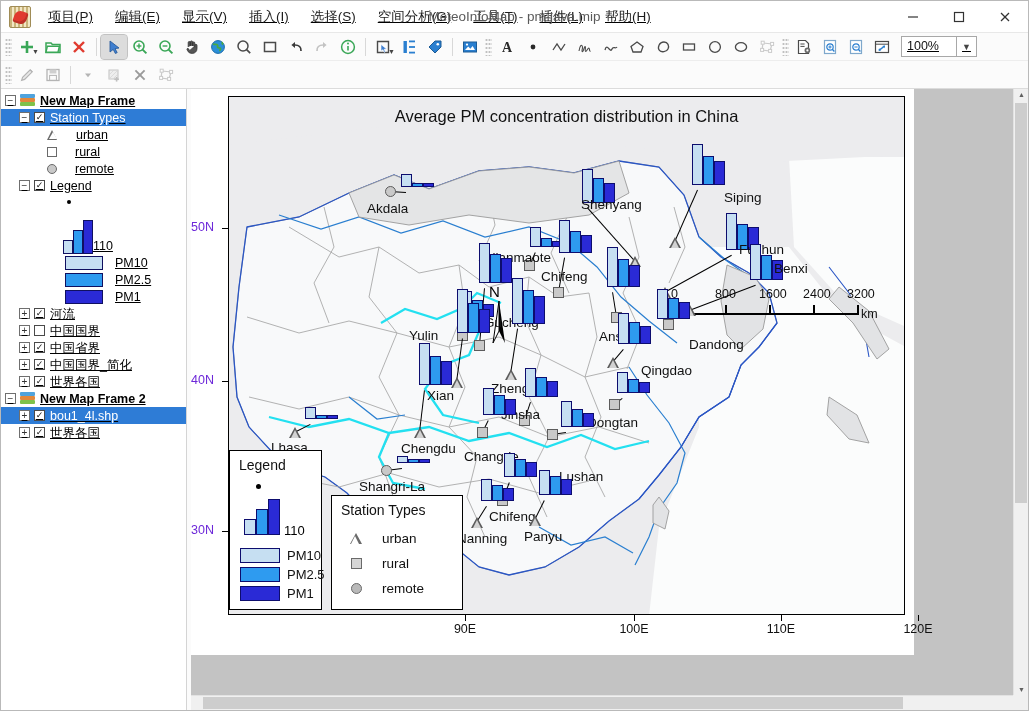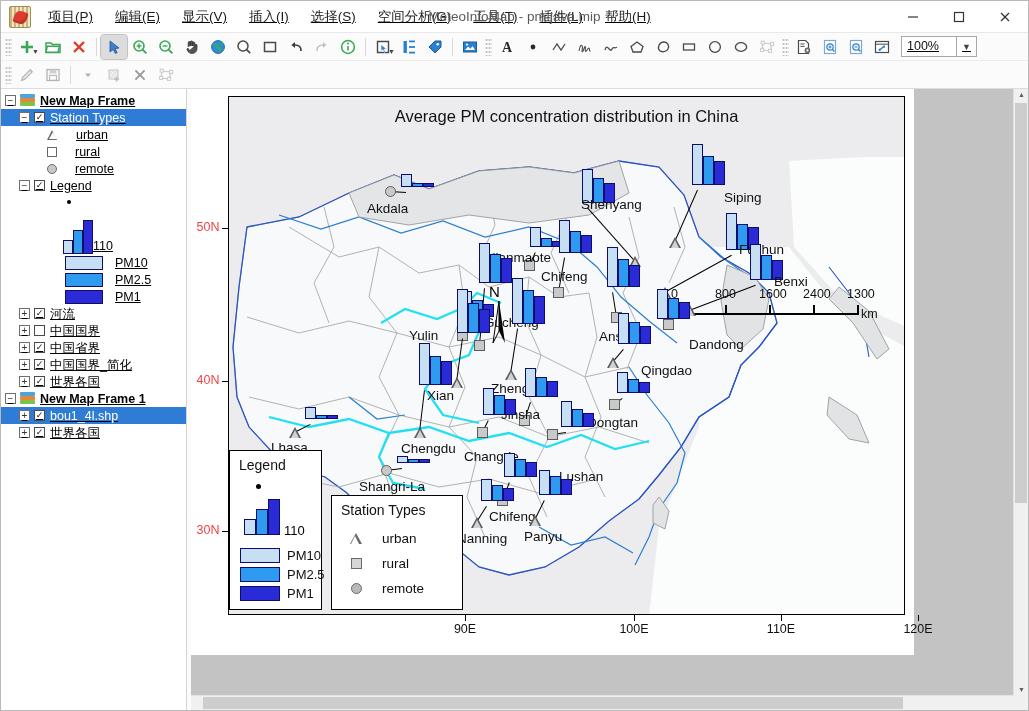--- a/index.html
+++ b/index.html
@@ -98,21 +98,21 @@
   .canvas-wrap { flex:1; position:relative; background:#ffffff; overflow:hidden; }
   .page { position:absolute; left:0; top:0; width:723px; height:566px; background:#ffffff; }
   .grayfill { position:absolute; left:723px; top:0; right:0; bottom:0; background:#c3c3c3; }
   .grayfill2 { position:absolute; left:0; top:566px; width:723px; bottom:0; background:#c3c3c3; }
 
   
   .mapframe { position:absolute; left:37px; top:7px; width:677px; height:519px;
               border:1.5px solid #000; background:#f7f8f9; overflow:hidden; }
   .maptitle { position:absolute; left:0; right:0; top:10px; text-align:center;
               font-size:16.5px; color:#111; }
-  .ylab { position:absolute; font-size:12.5px; color:#ef4444; text-align:center; width:34px; }
+  .ylab { position:absolute; font-size:12.5px; color:#6d28d9; text-align:left; width:34px; }
   .ydash { position:absolute; width:6px; height:1px; background:#000; }
   .xlab { position:absolute; font-size:12.5px; color:#111; text-align:center; width:44px; }
   .xdash { position:absolute; width:1px; height:6px; background:#000; }
 
   
   .narrow { position:absolute; left:253px; top:186px; width:34px; height:62px; }
   
   .scalebar { position:absolute; left:452px; top:190px; width:188px; height:40px; }
   .sb-num { position:absolute; font-size:12.5px; color:#111; top:0; }
   .sb-line { position:absolute; top:26px; left:0; width:178px; height:1.5px; background:#000; }
@@ -548,21 +548,21 @@
             <span class="cbx">✓</span>
             <span class="tlabel">世界各国</span>
           </div>
           <div class="trow" style="padding-left: 4px;">
             <span class="exp">−</span>
             <span class="layers-ico">
               <i></i>
               <i></i>
               <i></i>
             </span>
-            <span class="tlabel bold">New Map Frame 1</span>
+            <span class="tlabel bold">New Map Frame 2</span>
           </div>
           <div class="trow sel" style="padding-left: 18px;">
             <span class="exp">+</span>
             <span class="cbx">✓</span>
             <span class="tlabel">bou1_4l.shp</span>
           </div>
           <div class="trow" style="padding-left: 18px;">
             <span class="exp">+</span>
             <span class="cbx">✓</span>
             <span class="tlabel">世界各国</span>
@@ -675,21 +675,21 @@
 
             <div class="scalebar" id="scalebar">
                 <div class="sb-num" style="left: -10px;">0</div>
                 <div class="sb-tick" style="left: 0px;"></div>
                 <div class="sb-num" style="left: 34px;">800</div>
                 <div class="sb-tick" style="left: 44px;"></div>
                 <div class="sb-num" style="left: 78px;">1600</div>
                 <div class="sb-tick" style="left: 88px;"></div>
                 <div class="sb-num" style="left: 122px;">2400</div>
                 <div class="sb-tick" style="left: 132px;"></div>
-                <div class="sb-num" style="left: 166px;">1300</div>
+                <div class="sb-num" style="left: 166px;">3200</div>
                 <div class="sb-tick" style="left: 176px;"></div>
                 <div class="sb-line"></div>
                 <div class="sb-km">km</div>
               </div>
 
             <div id="mapcontent">
                 <div class="leader" style="left: 161px; top: 94px; width: 16.0312px; transform: rotate(3.57633deg);"></div>
                 <div class="bars" style="left: 172px; top: 77.4px; height: 12.6px;">
                   <i style="width: 11px; height: 12.6px; background: rgb(198, 223, 242);"></i>
                   <i style="width: 11px; height: 4px; background: rgb(46, 155, 240);"></i>
@@ -737,21 +737,21 @@
                 </div>
                 <div class="stn sq" style="left: 324px; top: 190px;"></div>
                 <div class="cityname" style="left: 312px; top: 172px;">Chifeng</div>
                 <div class="leader" style="left: 460px; top: 213px; width: 70.5762px; transform: rotate(-20.7461deg);"></div>
                 <div class="bars" style="left: 521px; top: 146.88px; height: 36.12px;">
                   <i style="width: 11px; height: 36.12px; background: rgb(198, 223, 242);"></i>
                   <i style="width: 11px; height: 25.2px; background: rgb(46, 155, 240);"></i>
                   <i style="width: 11px; height: 20.16px; background: rgb(42, 42, 214);"></i>
                 </div>
                 <div class="stn tri" style="left: 455px; top: 208px;"></div>
-                <div class="cityname" style="left: 545px; top: 177px;">Benxi</div>
+                <div class="cityname" style="left: 545px; top: 164px;">Benxi</div>
                 <div class="leader" style="left: 250px; top: 248px; width: 57.2189px; transform: rotate(-84.9869deg);"></div>
                 <div class="bars" style="left: 250px; top: 146.1px; height: 39.9px;">
                   <i style="width: 11px; height: 39.9px; background: rgb(198, 223, 242);"></i>
                   <i style="width: 11px; height: 29.4px; background: rgb(46, 155, 240);"></i>
                   <i style="width: 11px; height: 25.2px; background: rgb(42, 42, 214);"></i>
                 </div>
                 <div class="stn sq" style="left: 245px; top: 243px;"></div>
                 <div class="cityname" style="left: 255px; top: 218px;">Gucheng</div>
                 <div class="leader" style="left: 387px; top: 220px; width: 25.318px; transform: rotate(-99.0903deg);"></div>
                 <div class="bars" style="left: 378px; top: 149.68px; height: 40.32px;">

